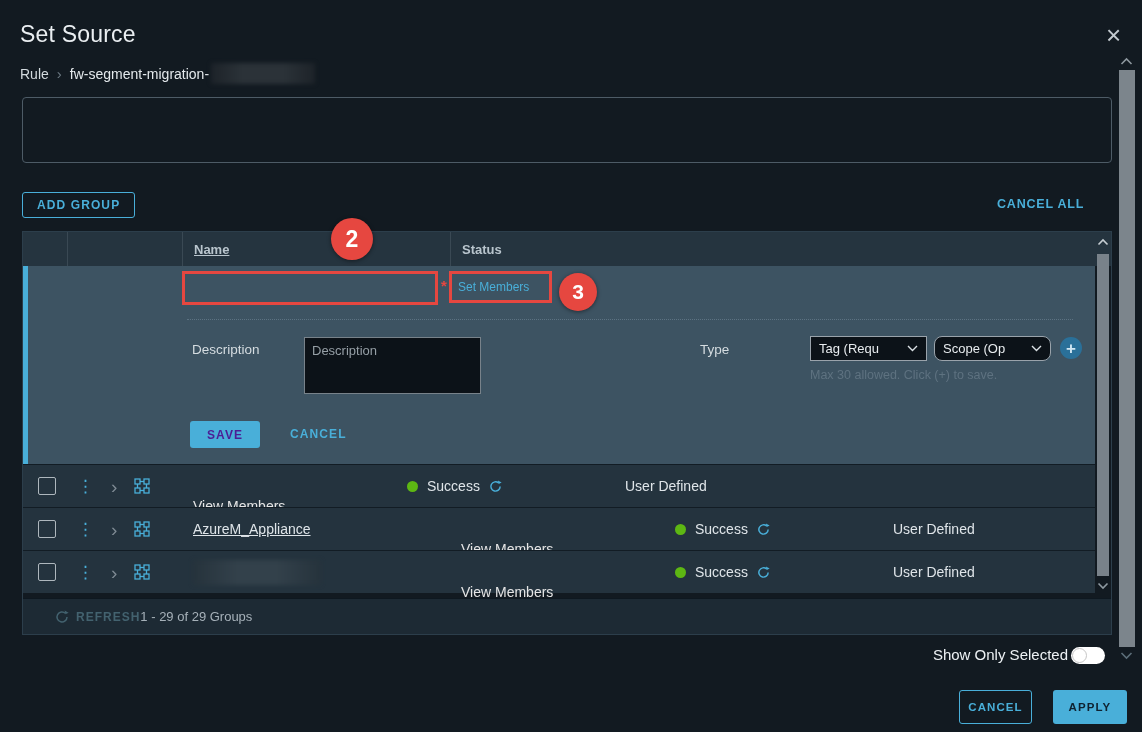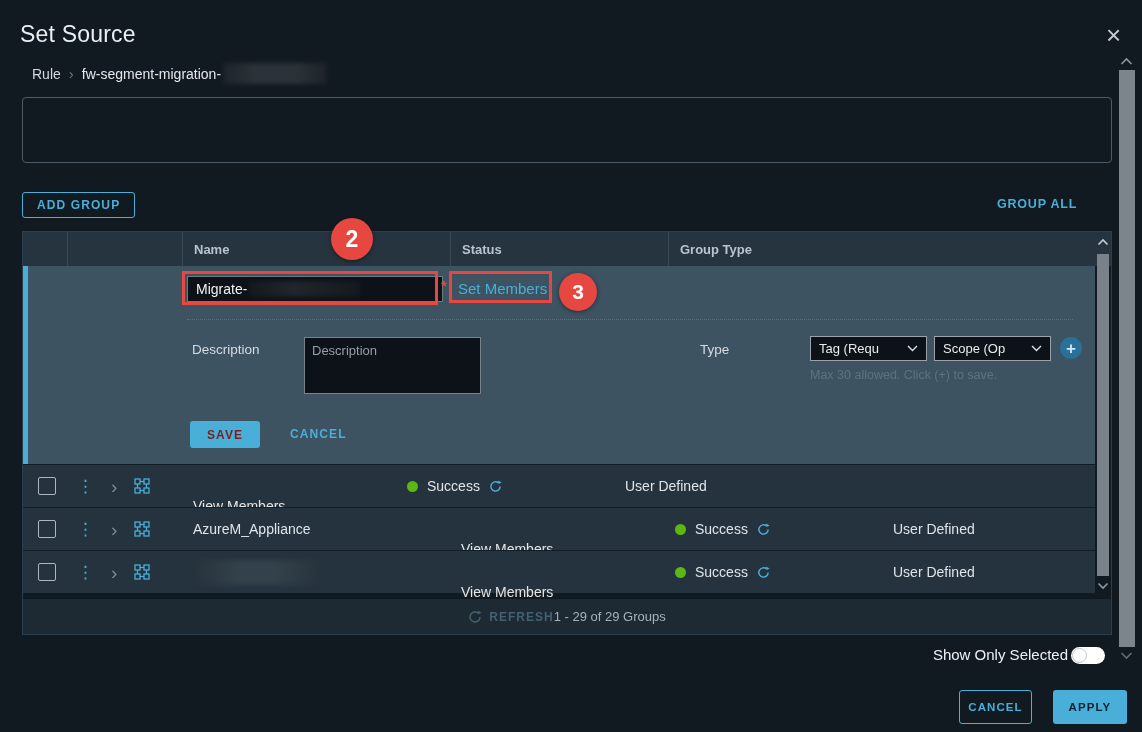--- a/index.html
+++ b/index.html
@@ -3,85 +3,85 @@
 <meta charset="utf-8">
 <style>
   html,body{margin:0;padding:0;background:#0c1218;}
   .root{
     position:relative;width:1142px;height:732px;background:#121a21;
     font-family:"Liberation Sans",sans-serif;overflow:hidden;color:#e4e9ec;
   }
   
   .dlg-title{position:absolute;left:20px;top:21px;font-size:23px;font-weight:400;color:#eaeef1;letter-spacing:.2px;}
   .close-x{position:absolute;left:1106px;top:22px;font-size:26px;font-weight:300;color:#c3cacf;cursor:pointer;line-height:1;}
-  .breadcrumb{position:absolute;left:32px;top:63px;font-size:14px;display:flex;align-items:center;}
+  .breadcrumb{position:absolute;left:20px;top:63px;font-size:14px;display:flex;align-items:center;}
   .crumb-root{color:#d3dade;cursor:pointer;}
   .crumb-sep{color:#6b7882;padding:0 8px;font-size:15px;}
   .crumb-cur{color:#e4e9ec;}
   .redact{display:inline-block;background:linear-gradient(90deg,#1d2329,#2b3238 30%,#2b3238 70%,#1d2329);filter:blur(2px);border-radius:2px;}
   .crumb-redact{width:104px;height:21px;margin-left:2px;}
   
   .sel-panel{position:absolute;left:22px;top:97px;width:1090px;height:66px;border:1px solid #4d5b66;border-radius:4px;background:transparent;box-sizing:border-box;}
   
   .btn-outline{background:transparent;border:1px solid #49afd9;color:#49afd9;border-radius:3px;
     font-family:"Liberation Sans",sans-serif;font-size:12px;font-weight:600;letter-spacing:1.1px;cursor:pointer;}
   .add-group{position:absolute;left:22px;top:192px;height:26px;padding:0 14px;}
   .expand-all{position:absolute;left:997px;top:197px;font-size:12.5px;font-weight:600;letter-spacing:.8px;color:#49afd9;cursor:pointer;}
   
   .grid{position:absolute;left:22px;top:231px;width:1090px;height:404px;box-sizing:border-box;border:1px solid #2c3e4b;background:#121a21;}
   .thead{display:flex;height:34px;background:#25343f;align-items:center;font-size:13px;font-weight:700;color:#b9c5cd;}
   .cell{box-sizing:border-box;height:100%;display:flex;align-items:center;padding-left:11px;}
   .thead .cell+.cell{border-left:1px solid #3a4954;}
   .col-check{width:44px;padding-left:15px;}
   .col-actions{width:115px;padding-left:10px;gap:17px;}
-  .col-name{width:268px;}
+  .col-name{width:268px;text-decoration:underline;}
   .col-compute{width:214px;}
   .col-status{width:218px;}
   .col-type{flex:1;}
   
   .editor{position:absolute;left:0;top:34px;width:calc(100% - 16px);height:198px;background:#3d5362;}
   .editor-bar{position:absolute;left:0;top:0;width:5px;height:100%;background:#49afd9;}
   .name-input{position:absolute;left:164px;top:10px;width:246px;height:24px;background:#0c1218;border:1px solid #6e7980;
     display:flex;align-items:center;padding-left:8px;font-size:14px;color:#f0f3f5;box-sizing:content-box;cursor:text;}
   .input-redact{width:112px;height:16px;margin-left:2px;background:linear-gradient(90deg,#14191e,#20262b 40%,#14191e);}
   .req-star{position:absolute;left:418px;top:11px;color:#e64740;font-size:15px;font-weight:700;}
-  .set-members{position:absolute;left:435px;top:14px;color:#49afd9;font-size:15px;cursor:pointer;}
+  .set-members{position:absolute;left:435px;top:14px;color:#49afd9;font-size:12px;cursor:pointer;}
   .dotted-sep{position:absolute;left:164px;right:22px;top:53px;border-bottom:1px dotted #5c7282;}
   .form-label{position:absolute;font-size:13.5px;color:#d5dce0;}
   .desc-label{left:169px;top:76px;}
   .desc-area{position:absolute;left:281px;top:71px;width:177px;height:57px;background:#0c1218;border:1px solid #78828a;
     color:#e8ecef;font-family:"Liberation Sans",sans-serif;font-size:13px;padding:5px 7px;box-sizing:border-box;resize:none;}
   .desc-area::placeholder{color:#969fa6;opacity:1;}
   .tags-label{left:677px;top:76px;}
   .tag-select{position:absolute;top:70px;width:117px;height:25px;background:#0c1218;border:1px solid #9aa3ab;
     display:flex;align-items:center;justify-content:space-between;padding:0 8px;box-sizing:border-box;
     font-size:13px;color:#e8ecef;cursor:pointer;}
   .tag-select.tag{left:787px;}
-  .tag-select.scope{left:911px;}
+  .tag-select.scope{left:911px;border-radius:8px;}
   .plus-btn{position:absolute;left:1037px;top:71px;width:22px;height:22px;border-radius:50%;background:#2a7099;
     color:#cfe6f3;font-size:17px;font-weight:700;display:flex;align-items:center;justify-content:center;cursor:pointer;line-height:1;}
   .tags-hint{position:absolute;left:787px;top:102px;font-size:12.5px;color:#5e7280;}
-  .save-btn{position:absolute;left:167px;top:155px;width:70px;height:27px;background:#49afd9;color:#7f1d1d;border:none;
+  .save-btn{position:absolute;left:167px;top:155px;width:70px;height:27px;background:#49afd9;color:#4c1d95;border:none;
     border-radius:3px;font-family:"Liberation Sans",sans-serif;font-size:12px;font-weight:700;letter-spacing:1.1px;cursor:pointer;}
   .cancel-link{position:absolute;left:267px;top:161px;color:#49afd9;font-size:12px;font-weight:700;letter-spacing:1.1px;cursor:pointer;}
   
   .row{position:absolute;left:0;width:calc(100% - 16px);height:43px;background:#24333e;display:flex;align-items:center;
     border-top:1px solid #121c24;box-sizing:border-box;font-size:14px;color:#dfe5e9;}
   .row1{top:232px;}.row2{top:275px;}.row3{top:318px;}
   .cb{width:16px;height:16px;border:1px solid #aeb7bd;border-radius:2px;background:transparent;cursor:pointer;flex:none;}
   .kebab{color:#49afd9;font-size:17px;cursor:pointer;line-height:1;}
   .chev{color:#7e8a93;font-size:19px;cursor:pointer;line-height:1;font-weight:400;}
   .grp-icon{flex:none;cursor:default;display:flex;}
   .view-members{color:#e5e5e5;cursor:pointer;margin-top:39px;}
   .status-dot{width:11px;height:11px;border-radius:50%;background:#5db713;flex:none;margin-right:9px;}
   .refresh-ic{color:#49afd9;margin-left:9px;display:flex;cursor:pointer;}
   .name-redact{width:128px;height:25px;background:linear-gradient(90deg,#26333c,#33414b 35%,#33414b 65%,#26333c);border-radius:2px;filter:blur(2px);}
   
   .gfoot{position:absolute;left:0;right:0;bottom:0;height:36px;background:#1d2a34;border-top:1px solid #0e1820;
-    display:flex;align-items:center;justify-content:center;padding:0 32px;box-sizing:border-box;}
+    display:flex;align-items:center;justify-content:flex-start;padding:0 32px;box-sizing:border-box;}
   .refresh-btn{display:flex;align-items:center;gap:7px;color:#43626f;font-size:12px;font-weight:600;letter-spacing:1px;cursor:pointer;}
   .row-range{color:#a6b1b9;font-size:13px;}
   
   .in-sb{position:absolute;top:0;right:0;width:16px;height:364px;}
   .in-sb-up{position:absolute;left:2px;top:6px;cursor:pointer;display:flex;}
   .in-sb-thumb{position:absolute;left:2px;top:22px;width:12px;height:322px;background:#79828a;cursor:grab;}
   .in-sb-down{position:absolute;left:2px;top:350px;cursor:pointer;display:flex;}
   
   .out-sb-up{position:absolute;left:1120px;top:57px;cursor:pointer;display:flex;}
   .out-sb-thumb{position:absolute;left:1119px;top:70px;width:16px;height:577px;background:#7c858c;cursor:grab;}
@@ -113,39 +113,34 @@
   <div class="breadcrumb">
     <span class="crumb-root">Rule</span>
     <span class="crumb-sep">›</span>
     <span class="crumb-cur">fw-segment-migration-</span>
     <span class="redact crumb-redact"></span>
   </div>
 
   <div class="sel-panel"></div>
 
   <button class="btn-outline add-group">ADD GROUP</button>
-  <div class="expand-all">GROUP ALL</div>
+  <div class="expand-all">CANCEL ALL</div>
 
   <div class="grid">
 
     <div class="thead">
       <div class="cell col-check"></div>
       <div class="cell col-actions"></div>
       <div class="cell col-name">Name</div>
       <div class="cell col-status">Status</div>
-      <div class="cell col-type">Group Type</div>
     </div>
 
     <div class="editor">
       <div class="editor-bar"></div>
 
-      <div class="name-input">
-        <span>Migrate-</span>
-        <span class="redact input-redact"></span>
-      </div>
       <span class="req-star">*</span>
       <span class="set-members">Set Members</span>
 
       <div class="dotted-sep"></div>
 
       <span class="form-label desc-label">Description</span>
       <textarea class="desc-area" placeholder="Description" style=""></textarea>
 
       <span class="form-label tags-label">Type</span>
 

